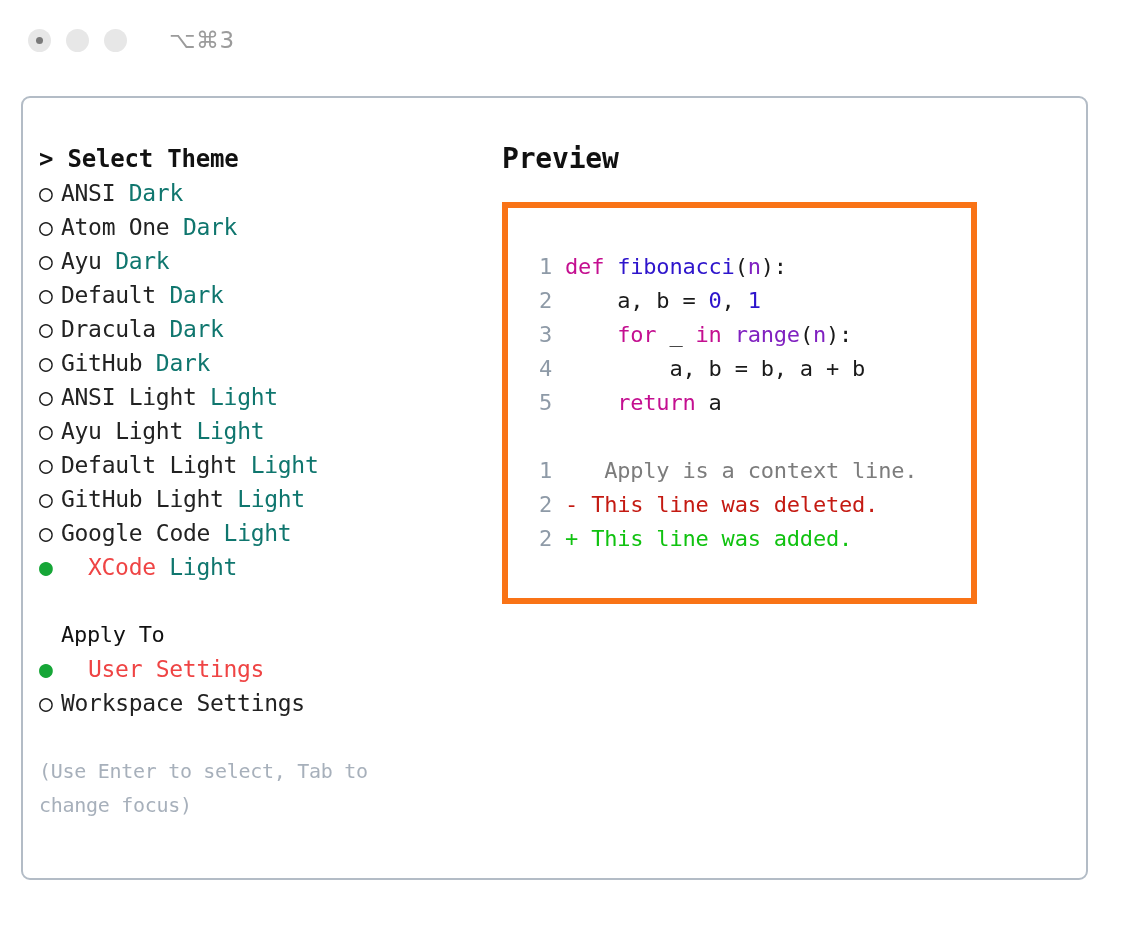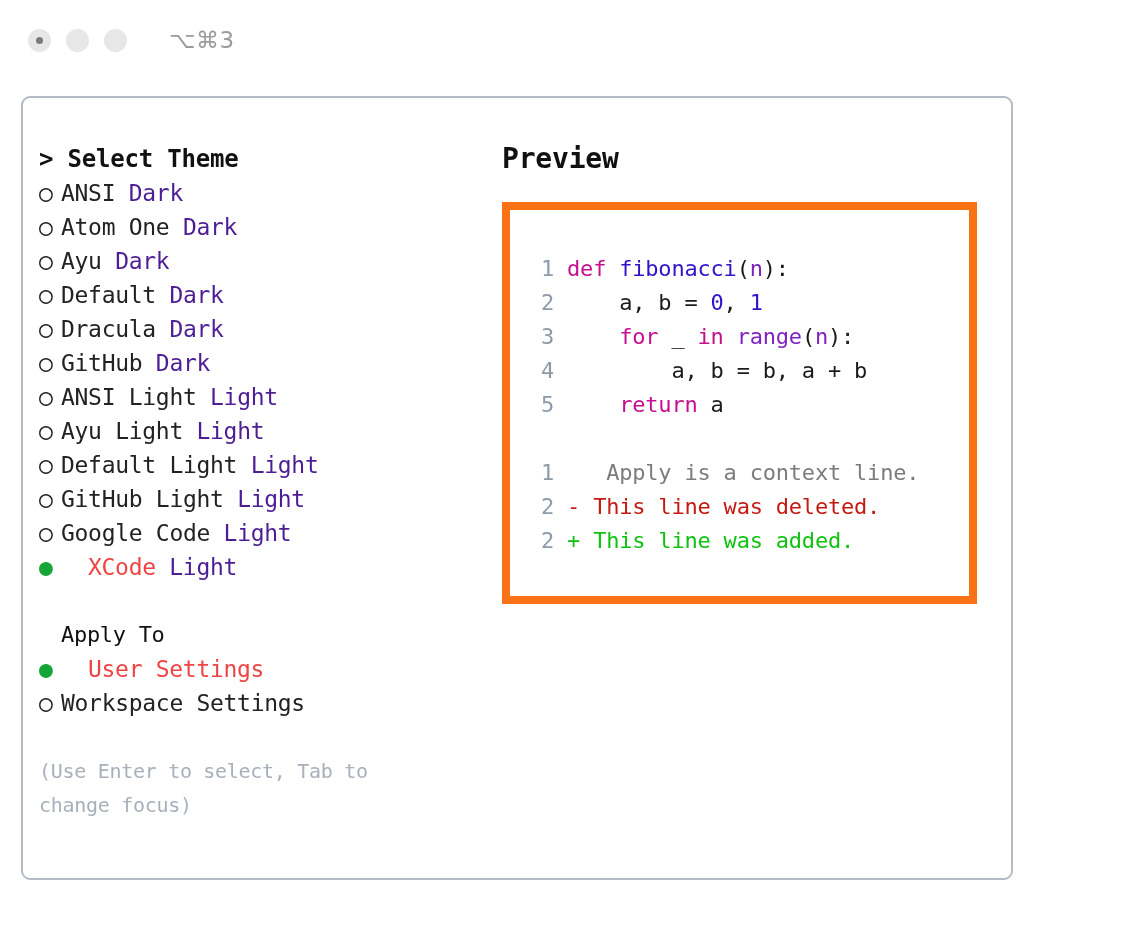--- a/index.html
+++ b/index.html
@@ -60,21 +60,21 @@
     letter-spacing: 0.5px;
     font-family: "DejaVu Sans", "Liberation Sans", sans-serif;
     font-weight: 500;
   }
 
   
   .panel {
     position: absolute;
     left: 21px;
     top: 96px;
-    width: 992px;
+    width: 1067px;
     height: 784px;
     border: 2px solid #b3bcc6;
     border-radius: 9px;
     box-sizing: border-box;
     background: #ffffff;
   }
 
   .cols {
     position: absolute;
     left: 0; top: 0;
@@ -104,21 +104,21 @@
     letter-spacing: -0.3px;
   }
   .marker {
     display: inline-block;
     width: 22px;
     color: #222222;
   }
   .marker.sel { color: #16a637; }
   .label-sel { color: #ef4444; margin-left: 27px; }
   .tag {
-    color: #4c1d95;
+    color: #0f766e;
     margin-top: 44px;
   }
   .spacer-row { height: 34px; }
   .section-head {
     font-size: 22px;
     line-height: 34px;
     color: #111111;
     white-space: pre;
     letter-spacing: -0.3px;
     padding-left: 22px;
@@ -143,21 +143,21 @@
     font-size: 28px;
     font-weight: bold;
     color: #111111;
     line-height: 34px;
     letter-spacing: -0.2px;
   }
   .preview-box {
     margin-top: 26px;
     width: 475px;
     height: 402px;
-    border: 8px solid #f97316;
+    border: 6px solid #f97316;
     box-sizing: border-box;
     background: #ffffff;
     padding: 42px 0 0 18px;
   }
   .code-line {
     font-size: 22px;
     line-height: 34px;
     white-space: pre;
     letter-spacing: -0.2px;
   }

